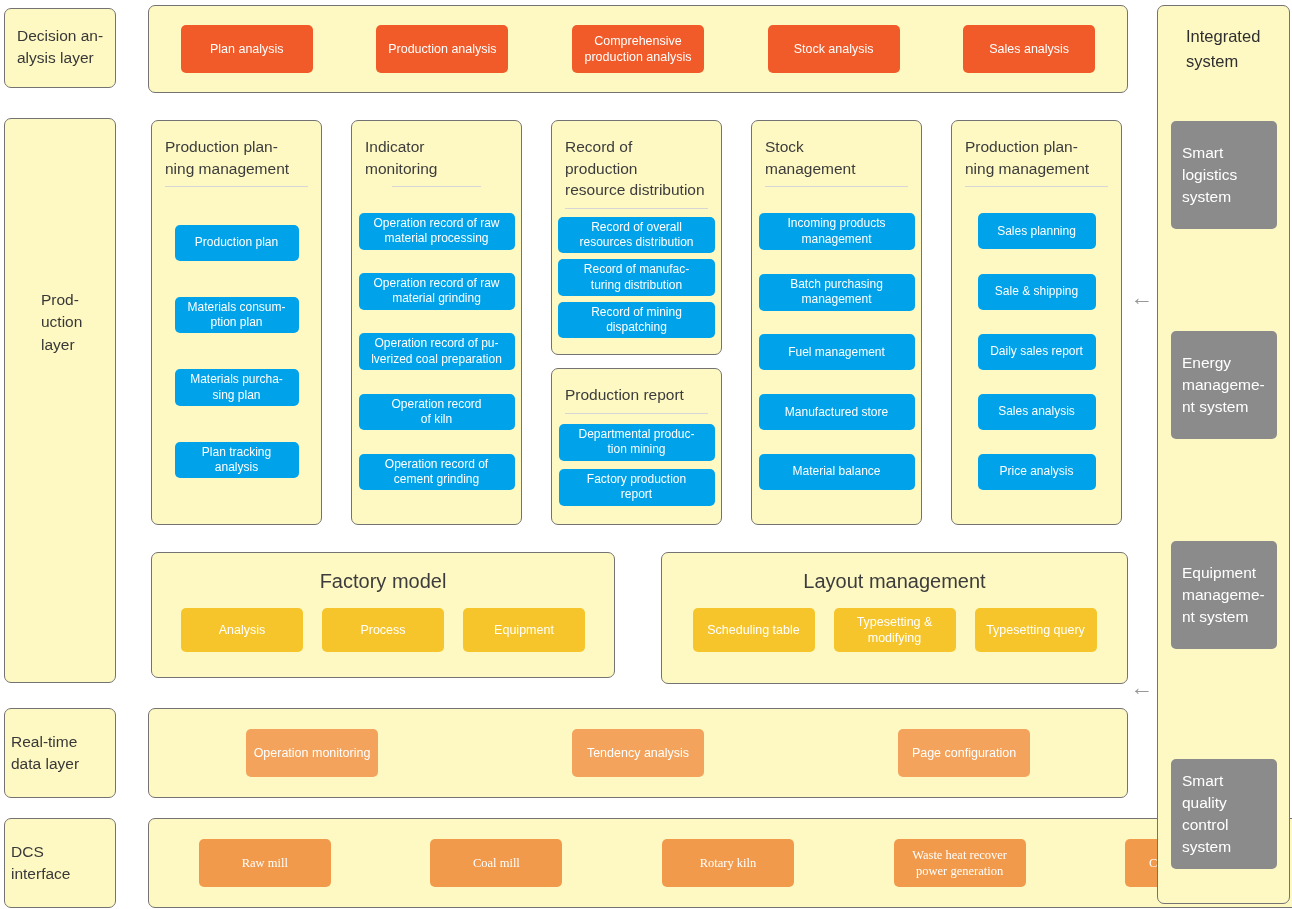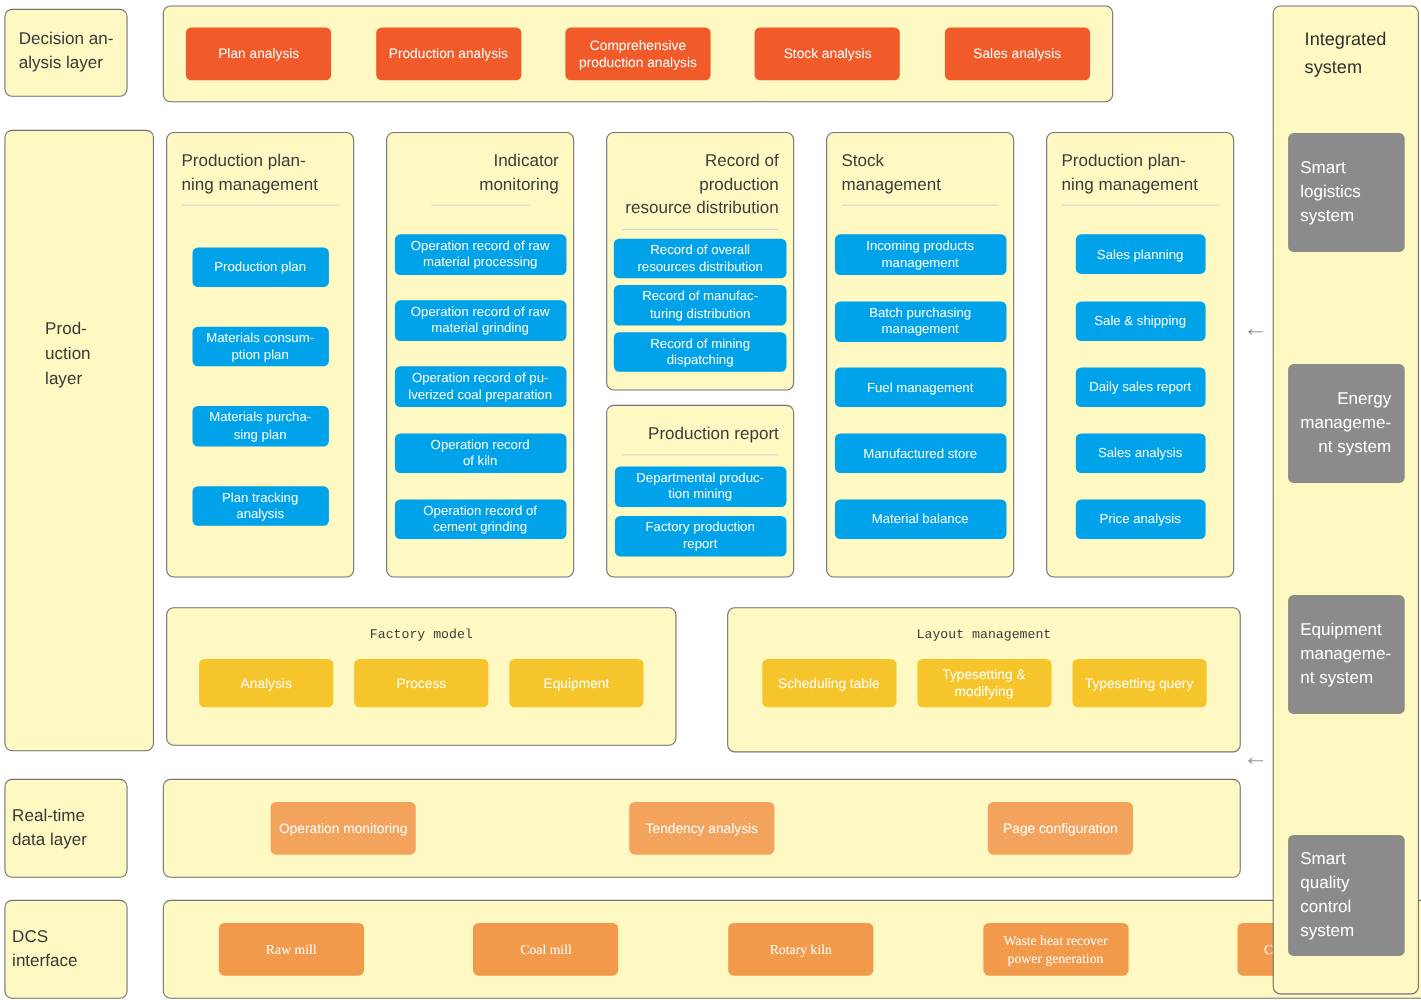--- a/index.html
+++ b/index.html
@@ -10,58 +10,58 @@
   .row-flex{display:flex;justify-content:space-around;align-items:center;height:100%;}
   .chip{display:flex;align-items:center;justify-content:center;text-align:center;color:#fff;
         border-radius:5px;white-space:pre-line;line-height:1.28;box-sizing:border-box;}
   .chip.orange{background:#f15a29;width:132px;min-height:48px;font-size:12.5px;padding:3px 4px;}
   .chip.blue{background:#00a2e9;min-height:36px;font-size:12px;padding:3px 4px;}
   .chip.yellow{background:#f6c52b;width:122px;min-height:44px;font-size:12.5px;padding:3px 4px;}
   .chip.lorange{background:#f3a35b;width:132px;min-height:48px;font-size:12.5px;padding:3px 4px;}
   .chip.dorange{background:#f19a4b;width:132px;min-height:48px;font-size:12.5px;padding:3px 4px;}
   .panel{display:flex;flex-direction:column;padding:15px 6px 10px;}
   .panel-title{font-size:15.5px;color:#3c3c3c;line-height:1.4;white-space:pre-line;padding:0 7px;}
-  .panel-title.center{text-align:right;}
+  .panel-title.center{text-align:left;}
   .panel-title::after{content:"";display:block;height:1px;background:#d6d6d6;margin-top:7px;}
   .panel-title.narrow::after{width:62%;margin-left:auto;margin-right:auto;}
   .panel-buttons{flex:1;display:flex;flex-direction:column;justify-content:space-evenly;align-items:center;margin-top:2px;}
   .panel .chip.blue{width:var(--bw,150px);}
-  .bottom-title{font-size:12px;color:#3c3c3c;text-align:center;white-space:pre-line;font-family:Liberation Mono, monospace;}
+  .bottom-title{font-size:20px;color:#3c3c3c;text-align:center;white-space:pre-line;}
   .panel-buttons-row{display:flex;justify-content:center;gap:19px;margin-top:15px;}
   .right-col-title{position:absolute;left:28px;top:18px;font-size:16.5px;color:#2f2f2f;line-height:1.5;white-space:pre-line;}
   .gray-box{position:absolute;left:13px;width:106px;background:#8b8b8b;color:#fff;border-radius:5px;
             display:flex;align-items:center;padding:0 11px;font-size:15.5px;line-height:1.42;
             white-space:pre-line;box-sizing:border-box;}
   .arrow{position:absolute;font-size:23px;color:#979797;line-height:1;}
 </style>
 </head>
 <body>
 
 <div class="box" style="left:4px;top:8px;width:112px;height:80px;">
   <div class="layer-label" style="padding:16px 8px 0 12px;">Decision an-
 alysis  layer</div>
 </div>
 
-<div class="box" style="left:4px;top:118px;width:136px;height:565px;">
+<div class="box" style="left:4px;top:118px;width:112px;height:565px;">
   <div class="layer-label" style="padding:170px 6px 0 36px;">Prod-
 uction
 layer</div>
 </div>
 
 <div class="box" style="left:4px;top:708px;width:112px;height:90px;display:flex;align-items:center;">
   <div class="layer-label" style="padding-left:6px;">Real-time
 data layer</div>
 </div>
 
 <div class="box" style="left:4px;top:818px;width:112px;height:90px;display:flex;align-items:center;">
   <div class="layer-label" style="padding-left:6px;">DCS
 interface</div>
 </div>
 
-<div class="box" style="left:148px;top:5px;width:864px;height:88px;">
+<div class="box" style="left:148px;top:5px;width:980px;height:88px;">
   <div class="row-flex">
     <div class="chip orange">Plan analysis</div>
     <div class="chip orange">Production analysis</div>
     <div class="chip orange">Comprehensive
 production analysis</div>
     <div class="chip orange">Stock analysis</div>
     <div class="chip orange">Sales analysis</div>
   </div>
 </div>
 
@@ -182,21 +182,21 @@
     <div class="chip dorange">Cement grinding</div>
   </div>
 </div>
 
 <div class="box" style="left:1157px;top:5px;width:133px;height:899px;">
   <div class="right-col-title">Integrated
 system</div>
   <div class="gray-box" style="top:115px;height:108px;">Smart
 logistics
 system</div>
-  <div class="gray-box" style="top:325px;height:108px;text-align:right;">Energy
+  <div class="gray-box" style="top:325px;height:108px;">Energy
 manageme-
 nt system</div>
   <div class="gray-box" style="top:535px;height:108px;">Equipment
 manageme-
 nt system</div>
   <div class="gray-box" style="top:753px;height:110px;">Smart
 quality
 control
 system</div>
 </div>

